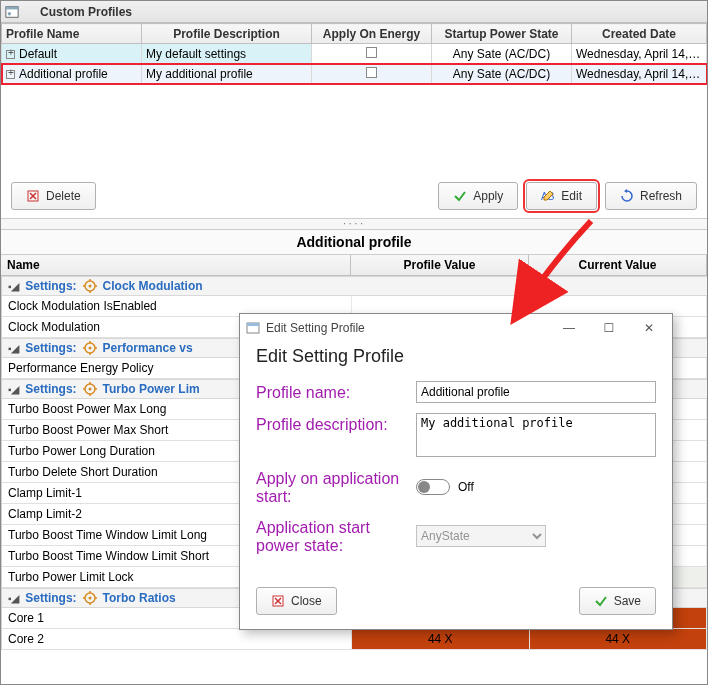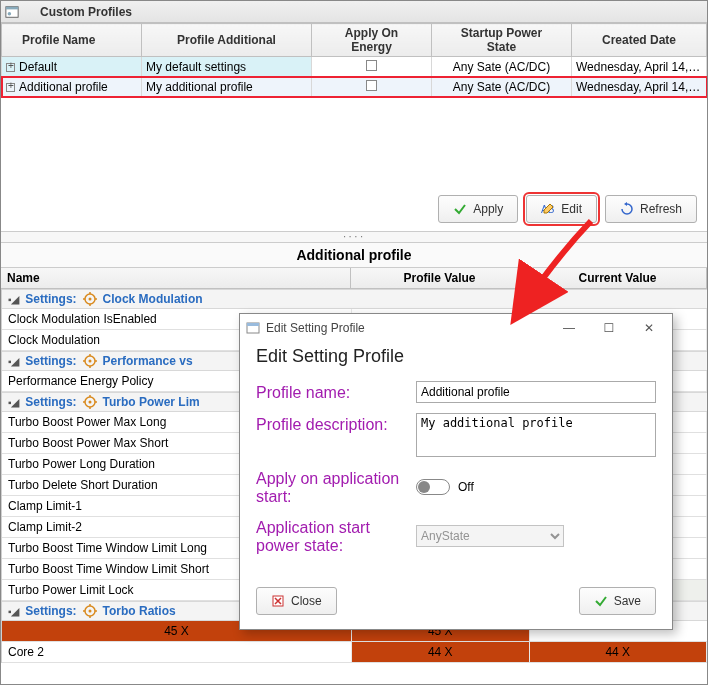--- a/index.html
+++ b/index.html
@@ -31,21 +31,21 @@
   table.grid {
     border-collapse: collapse;
     width: 100%;
     table-layout: fixed;
   }
   table.grid th {
     background: linear-gradient(#f7f7f7,#ececec);
     border: 1px solid #c0c0c0;
     font-weight: 600;
     font-size: 12px;
-    padding: 2px 20px;
+    padding: 2px 4px;
     text-align: center;
     color: #333;
     height: 20px;
   }
   table.grid th:first-child { text-align: left; }
   table.grid td {
     border: 1px solid #d8d8d8;
     padding: 2px 4px;
     font-size: 12px;
     height: 20px;
@@ -168,21 +168,21 @@
   .dialog-body h2 { font-size:18px; font-weight:400; color:#222; margin-bottom:14px; }
   .form-row { display:flex; align-items:flex-start; margin-bottom:10px; }
   .form-row label { width:160px; font-size:16px; color:#a21caf; padding-top:3px; }
   .form-row input[type=text] {
     flex:1; height:22px; border:1px solid #aaa; padding:0 4px; font-size:12px;
   }
   .form-row textarea {
     flex:1; height:44px; border:1px solid #aaa; padding:2px 4px; font-size:12px; resize:none;
   }
   .form-row select {
-    width:148px; height:22px; border:1px solid #aaa; font-size:12px; background:#f0f0f0; color:#666;
+    width:130px; height:22px; border:1px solid #aaa; font-size:12px; background:#f0f0f0; color:#666;
   }
   .toggle {
     width:34px; height:16px; border:1px solid #888; border-radius:8px; background:#fff; position:relative; display:inline-block; margin-right:8px; vertical-align:middle;
   }
   .toggle::after { content:""; position:absolute; left:1px; top:1px; width:12px; height:12px; border-radius:50%; background:#888; }
   .dialog-footer {
     display:flex; padding:10px 16px 14px 16px; gap:8px;
   }
   .dialog-footer .spacer { flex:1; }
 
@@ -213,21 +213,21 @@
   <colgroup>
       <col style="width:140px">
       <col style="width:170px">
       <col style="width:120px">
       <col style="width:140px">
       <col>
     </colgroup>
   <thead>
     <tr>
       <th>Profile Name</th>
-      <th>Profile Additional</th>
+      <th>Profile Description</th>
       <th>Apply On Energy</th>
       <th>Startup Power State</th>
       <th>Created Date</th>
     </tr>
   </thead>
   <tbody>
     <tr class="row-default">
       <td><span class="expand-box"></span><span>Default</span></td>
       <td>My default settings</td>
       <td style="text-align:center"><span class="chk"></span></td>
@@ -240,20 +240,27 @@
       <td style="text-align:center"><span class="chk"></span></td>
       <td style="text-align:center">Any Sate (AC/DC)</td>
       <td>Wednesday, April 14, 20…</td>
     </tr>
   </tbody>
 </table>
 
 <div style="height:90px"></div>
 
 <div class="btn-row">
+  <button class="btn">
+    <svg width="14" height="14" viewBox="0 0 14 14">
+        <rect x="2" y="2" width="10" height="10" fill="none" stroke="#c33"></rect>
+        <path d="M4 4 L10 10 M10 4 L4 10" stroke="#c33" stroke-width="1.5"></path>
+      </svg>
+    <span>Delete</span>
+  </button>
   <div class="spacer"></div>
   <button class="btn">
     <svg width="14" height="14" viewBox="0 0 14 14">
         <path d="M2 7 L6 11 L12 3" stroke="#3a3" stroke-width="2" fill="none"></path>
       </svg>
     <span>Apply</span>
   </button>
   <button class="btn" style="outline:2px solid #e33; outline-offset:1px;">
     <svg width="14" height="14" viewBox="0 0 14 14">
         <text x="0" y="11" font-size="10" fill="#36c">AB</text>
@@ -395,20 +402,21 @@
         <g stroke="currentColor" stroke-width="1.5">
           <line x1="7" y1="0" x2="7" y2="2"></line>
           <line x1="7" y1="12" x2="7" y2="14"></line>
           <line x1="0" y1="7" x2="2" y2="7"></line>
           <line x1="12" y1="7" x2="14" y2="7"></line>
         </g>
       </svg> 
       <span>Torbo Ratios</span>
     </div>
     <div class="setting-row">
+      <div>Core 1</div>
       <div class="val val-green">45 X</div>
       <div class="val val-green">45 X</div>
     </div>
     <div class="setting-row">
       <div>Core 2</div>
       <div class="val val-green">44 X</div>
       <div class="val val-green">44 X</div>
     </div>
   </div>
 

